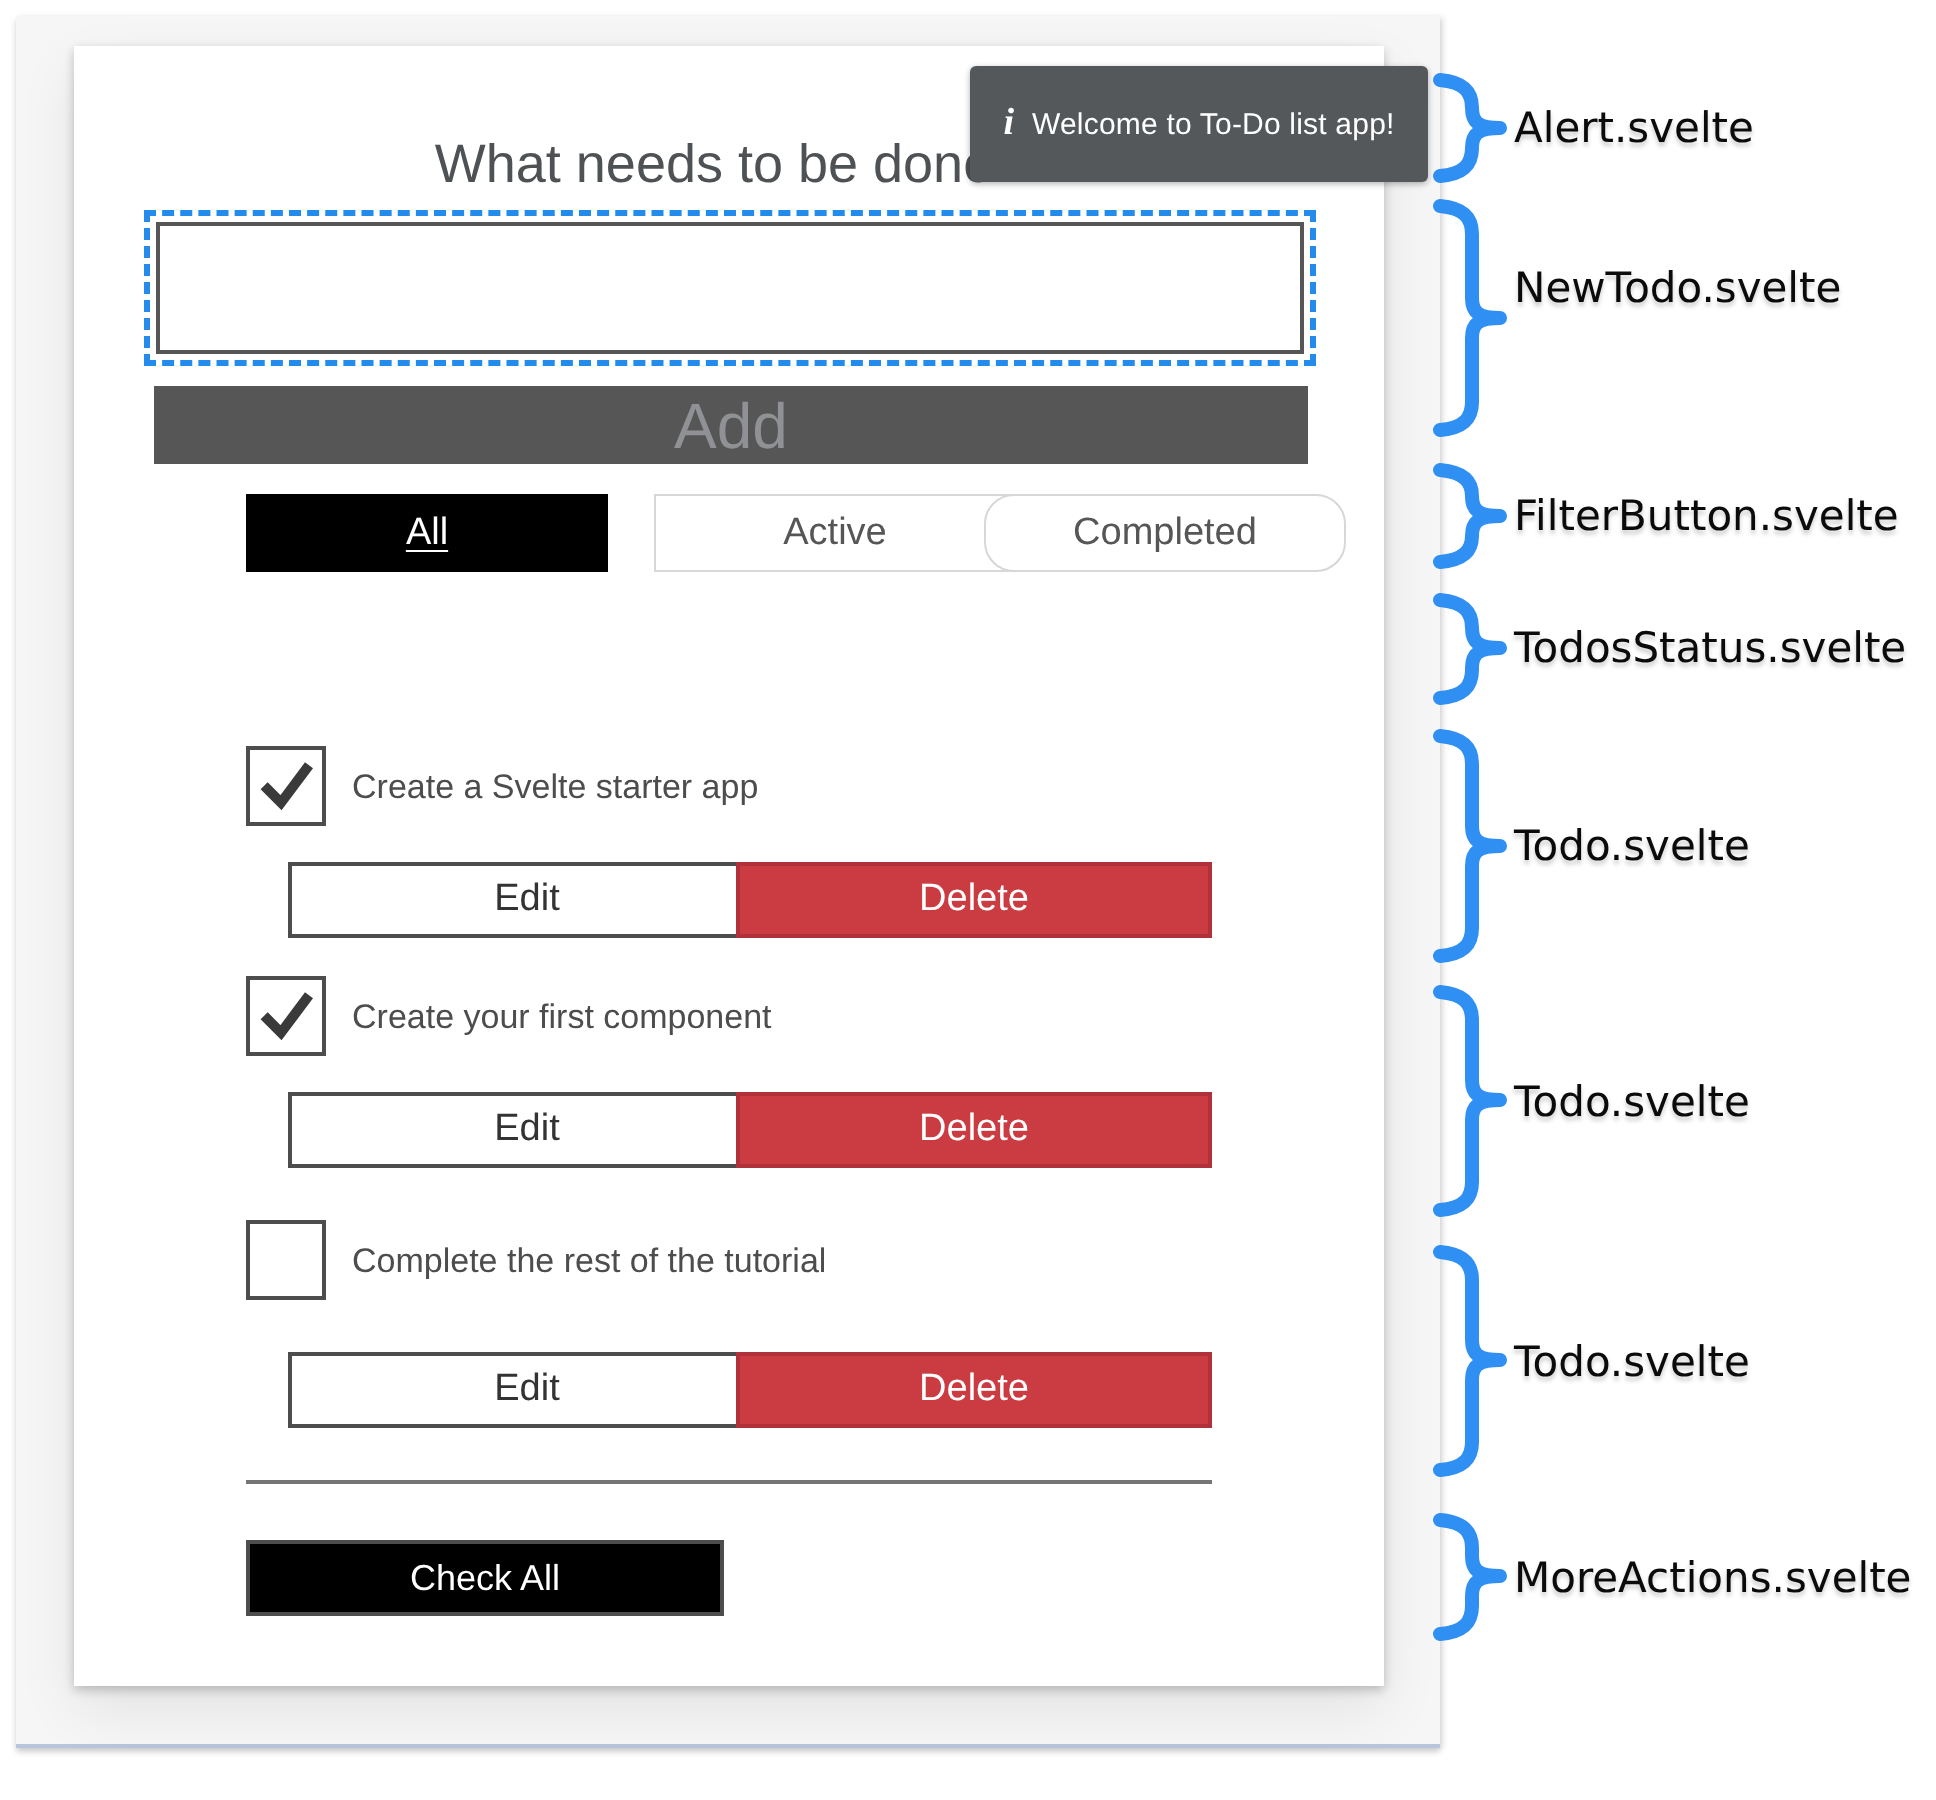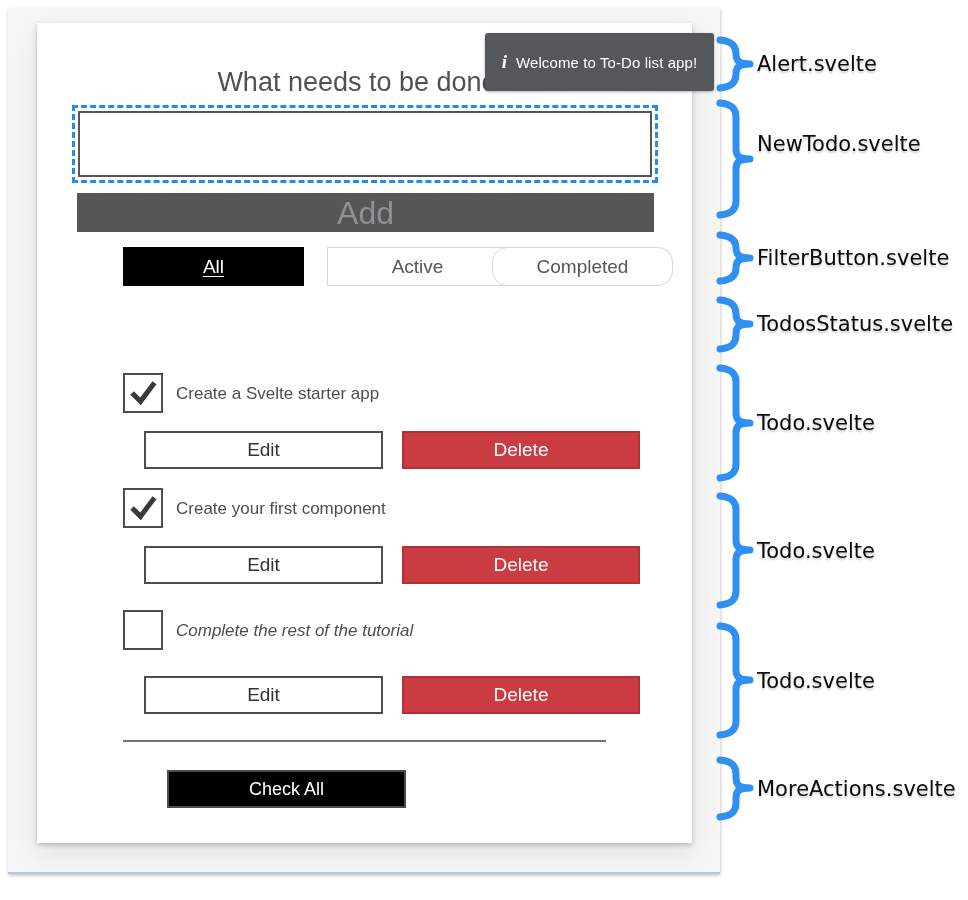--- a/index.html
+++ b/index.html
@@ -38,27 +38,27 @@
   .status-heading{position:absolute;left:84px;top:290px;margin:0;font-size:26px;font-weight:700;
                   color:#3d4145;}
   
   .checkbox{position:absolute;left:86px;width:40px;height:40px;box-sizing:border-box;
             border:2px solid #4d4d4d;background:#fff;display:flex;align-items:center;
             justify-content:center;}
   .todo-label{position:absolute;left:139px;font-size:17px;color:#4d4d4d;}
   .btn{position:absolute;height:38px;box-sizing:border-box;font-size:19px;display:flex;
        align-items:center;justify-content:center;font-family:"Liberation Sans",sans-serif;}
   .edit-btn{left:86px;width:239px;background:#fff;border:2px solid #4d4d4d;color:#333;margin-left:21px;}
-  .delete-btn{left:331px;width:238px;background:#ca3c42;border:2px solid #b0313a;color:#fff;margin-left:34px;}
+  .delete-btn{left:331px;width:238px;background:#ca3c42;border:2px solid #b0313a;color:#fff;}
   .cb1{top:350px;} .lb1{top:361px;} .row1{top:408px;}
   .cb2{top:465px;} .lb2{top:476px;} .row2{top:523px;}
-  .cb3{top:587px;} .lb3{top:598px;font-style:italic;} .row3{top:653px;}
+  .cb3{top:587px;} .lb3{top:598px;} .row3{top:653px;}
   .divider{position:absolute;left:86px;top:717px;width:483px;height:0;border:none;
            border-top:2px solid #757575;margin:0;}
-  .primary-btn{top:747px;background:#000;border:2px solid #4d4d4d;color:#fff;font-size:18px;margin-left:44px;}
+  .primary-btn{top:747px;background:#000;border:2px solid #4d4d4d;color:#fff;font-size:18px;}
   .check-all{left:86px;width:239px;}
   .remove-completed{left:331px;width:238px;}
   
   .brace{position:absolute;left:716px;width:40px;}
   .anno-label{position:absolute;left:757px;transform:translateY(-50%);font-family:"DejaVu Sans",sans-serif;
               font-size:21px;color:#0b0b0b;text-shadow:0 2px 2px rgba(110,110,110,.35);white-space:nowrap;}
 </style>
 </head>
 <body>
 

